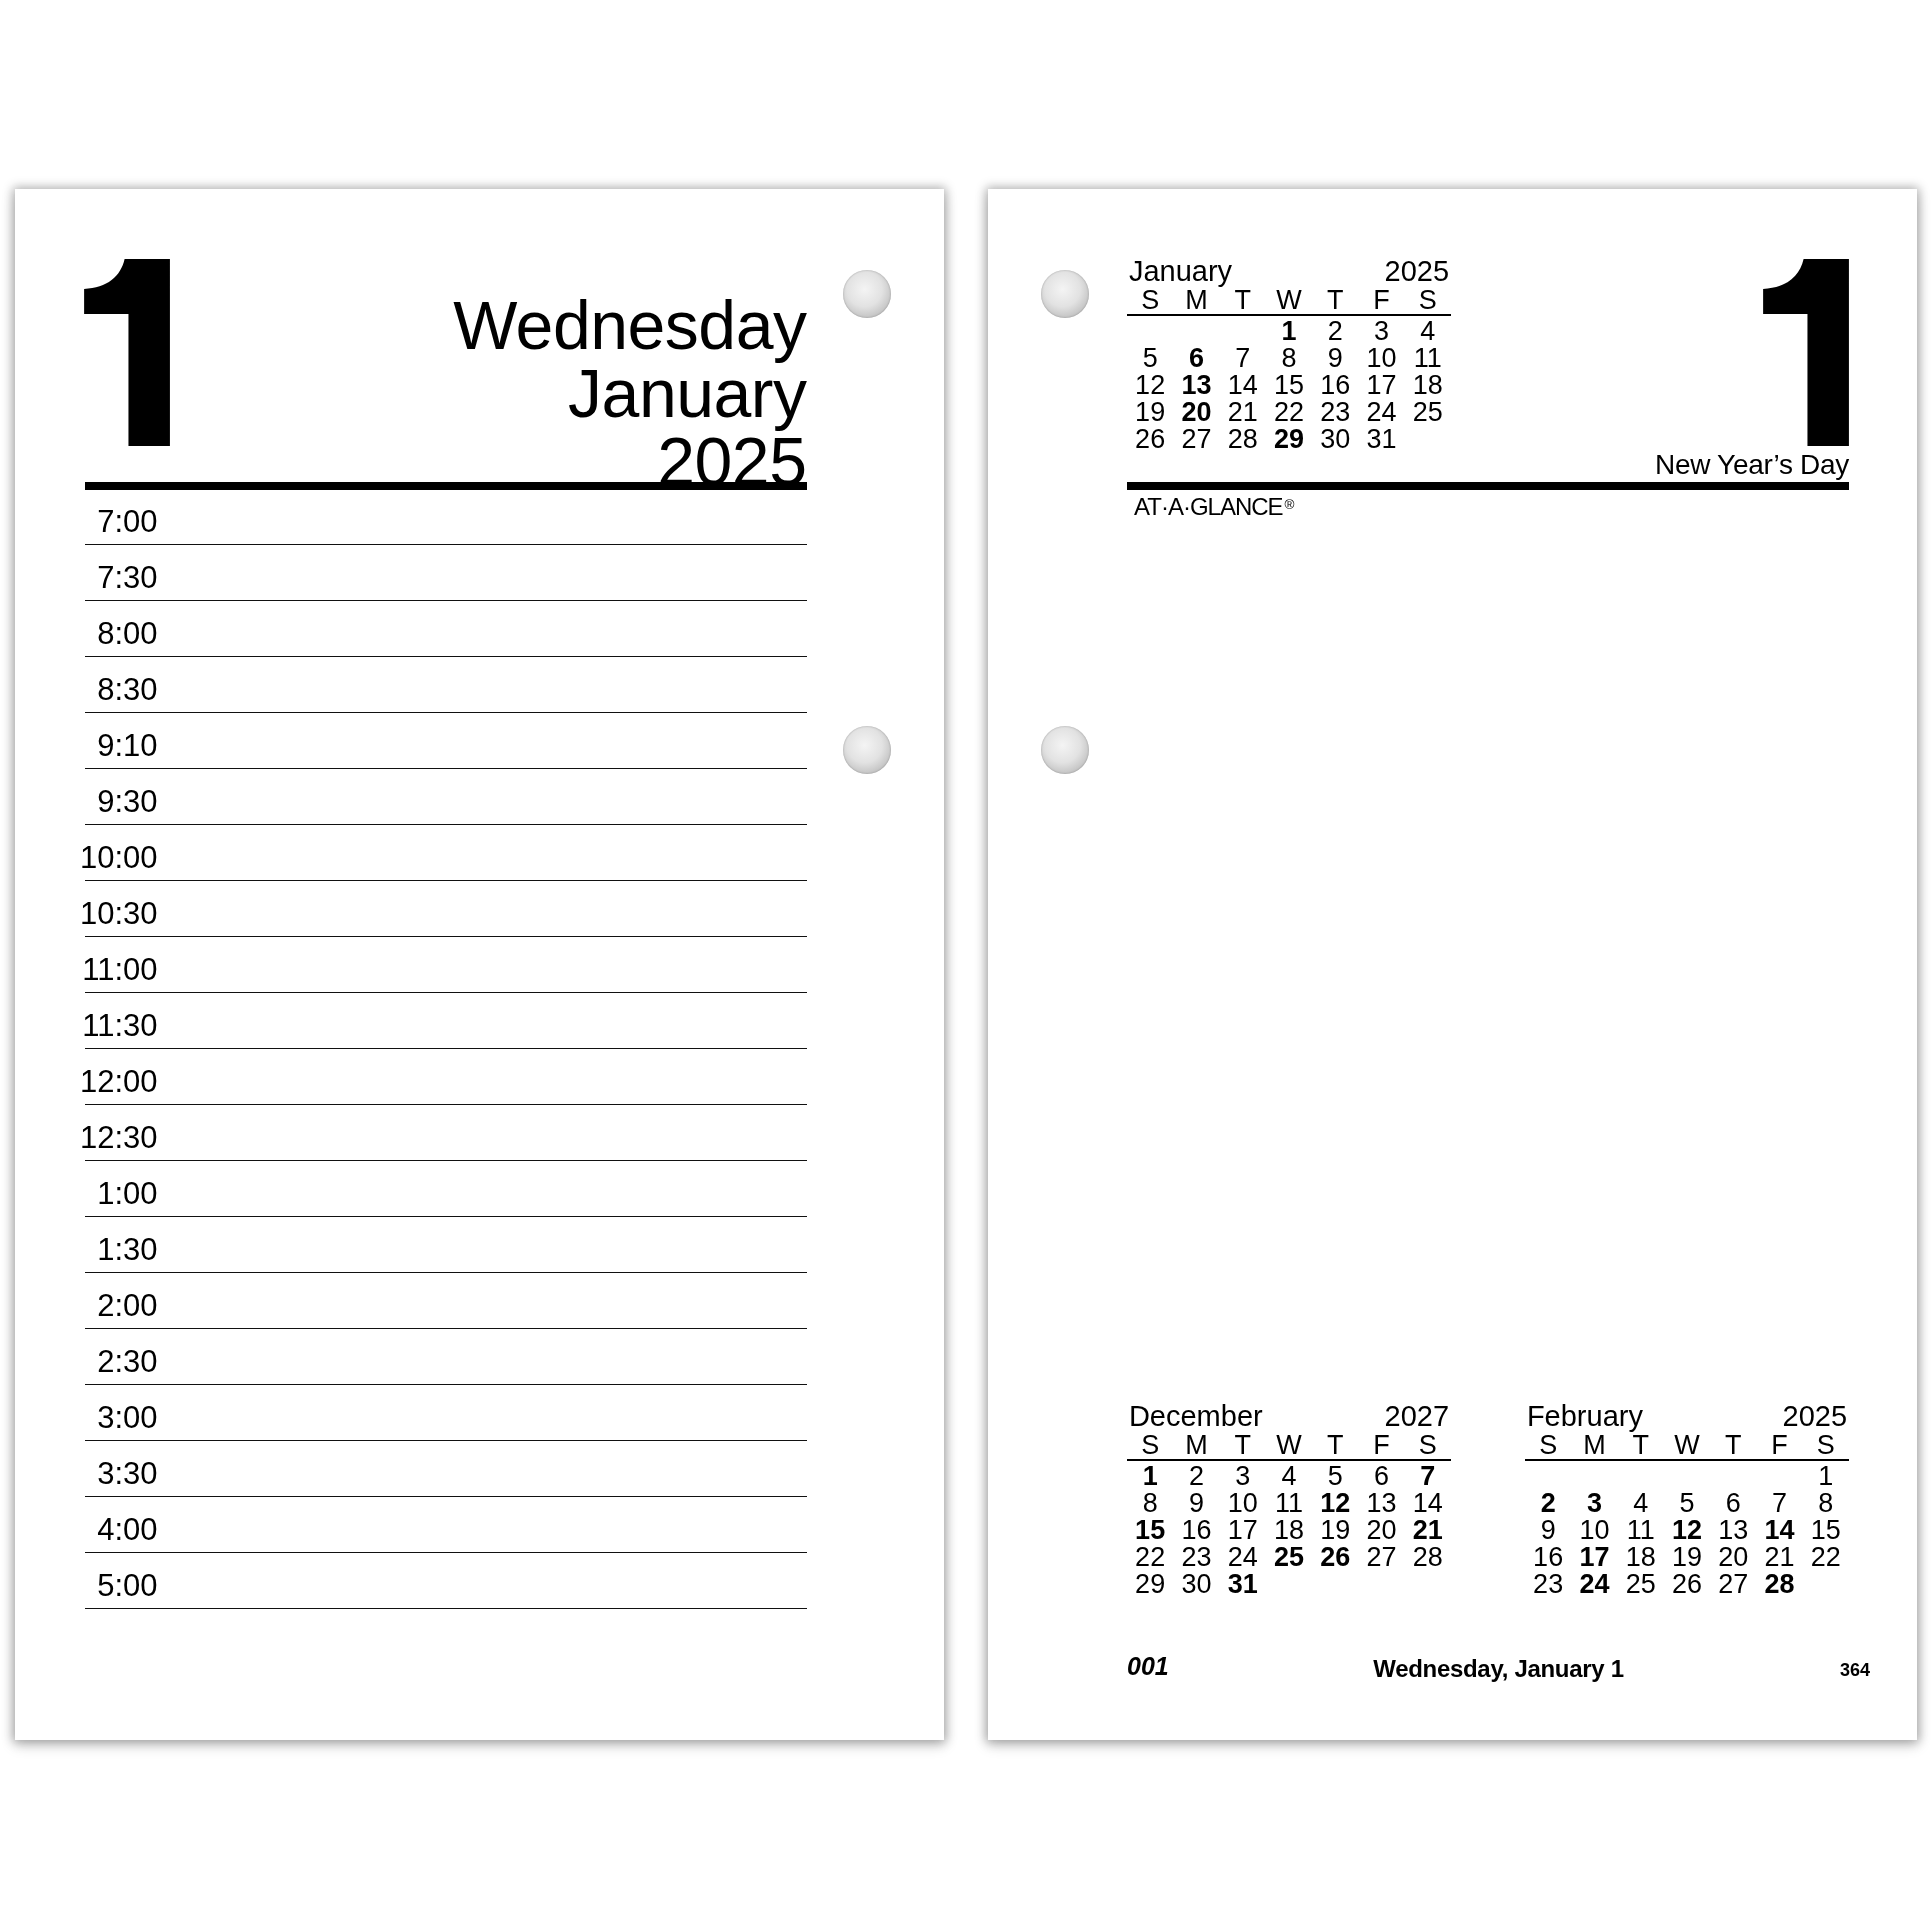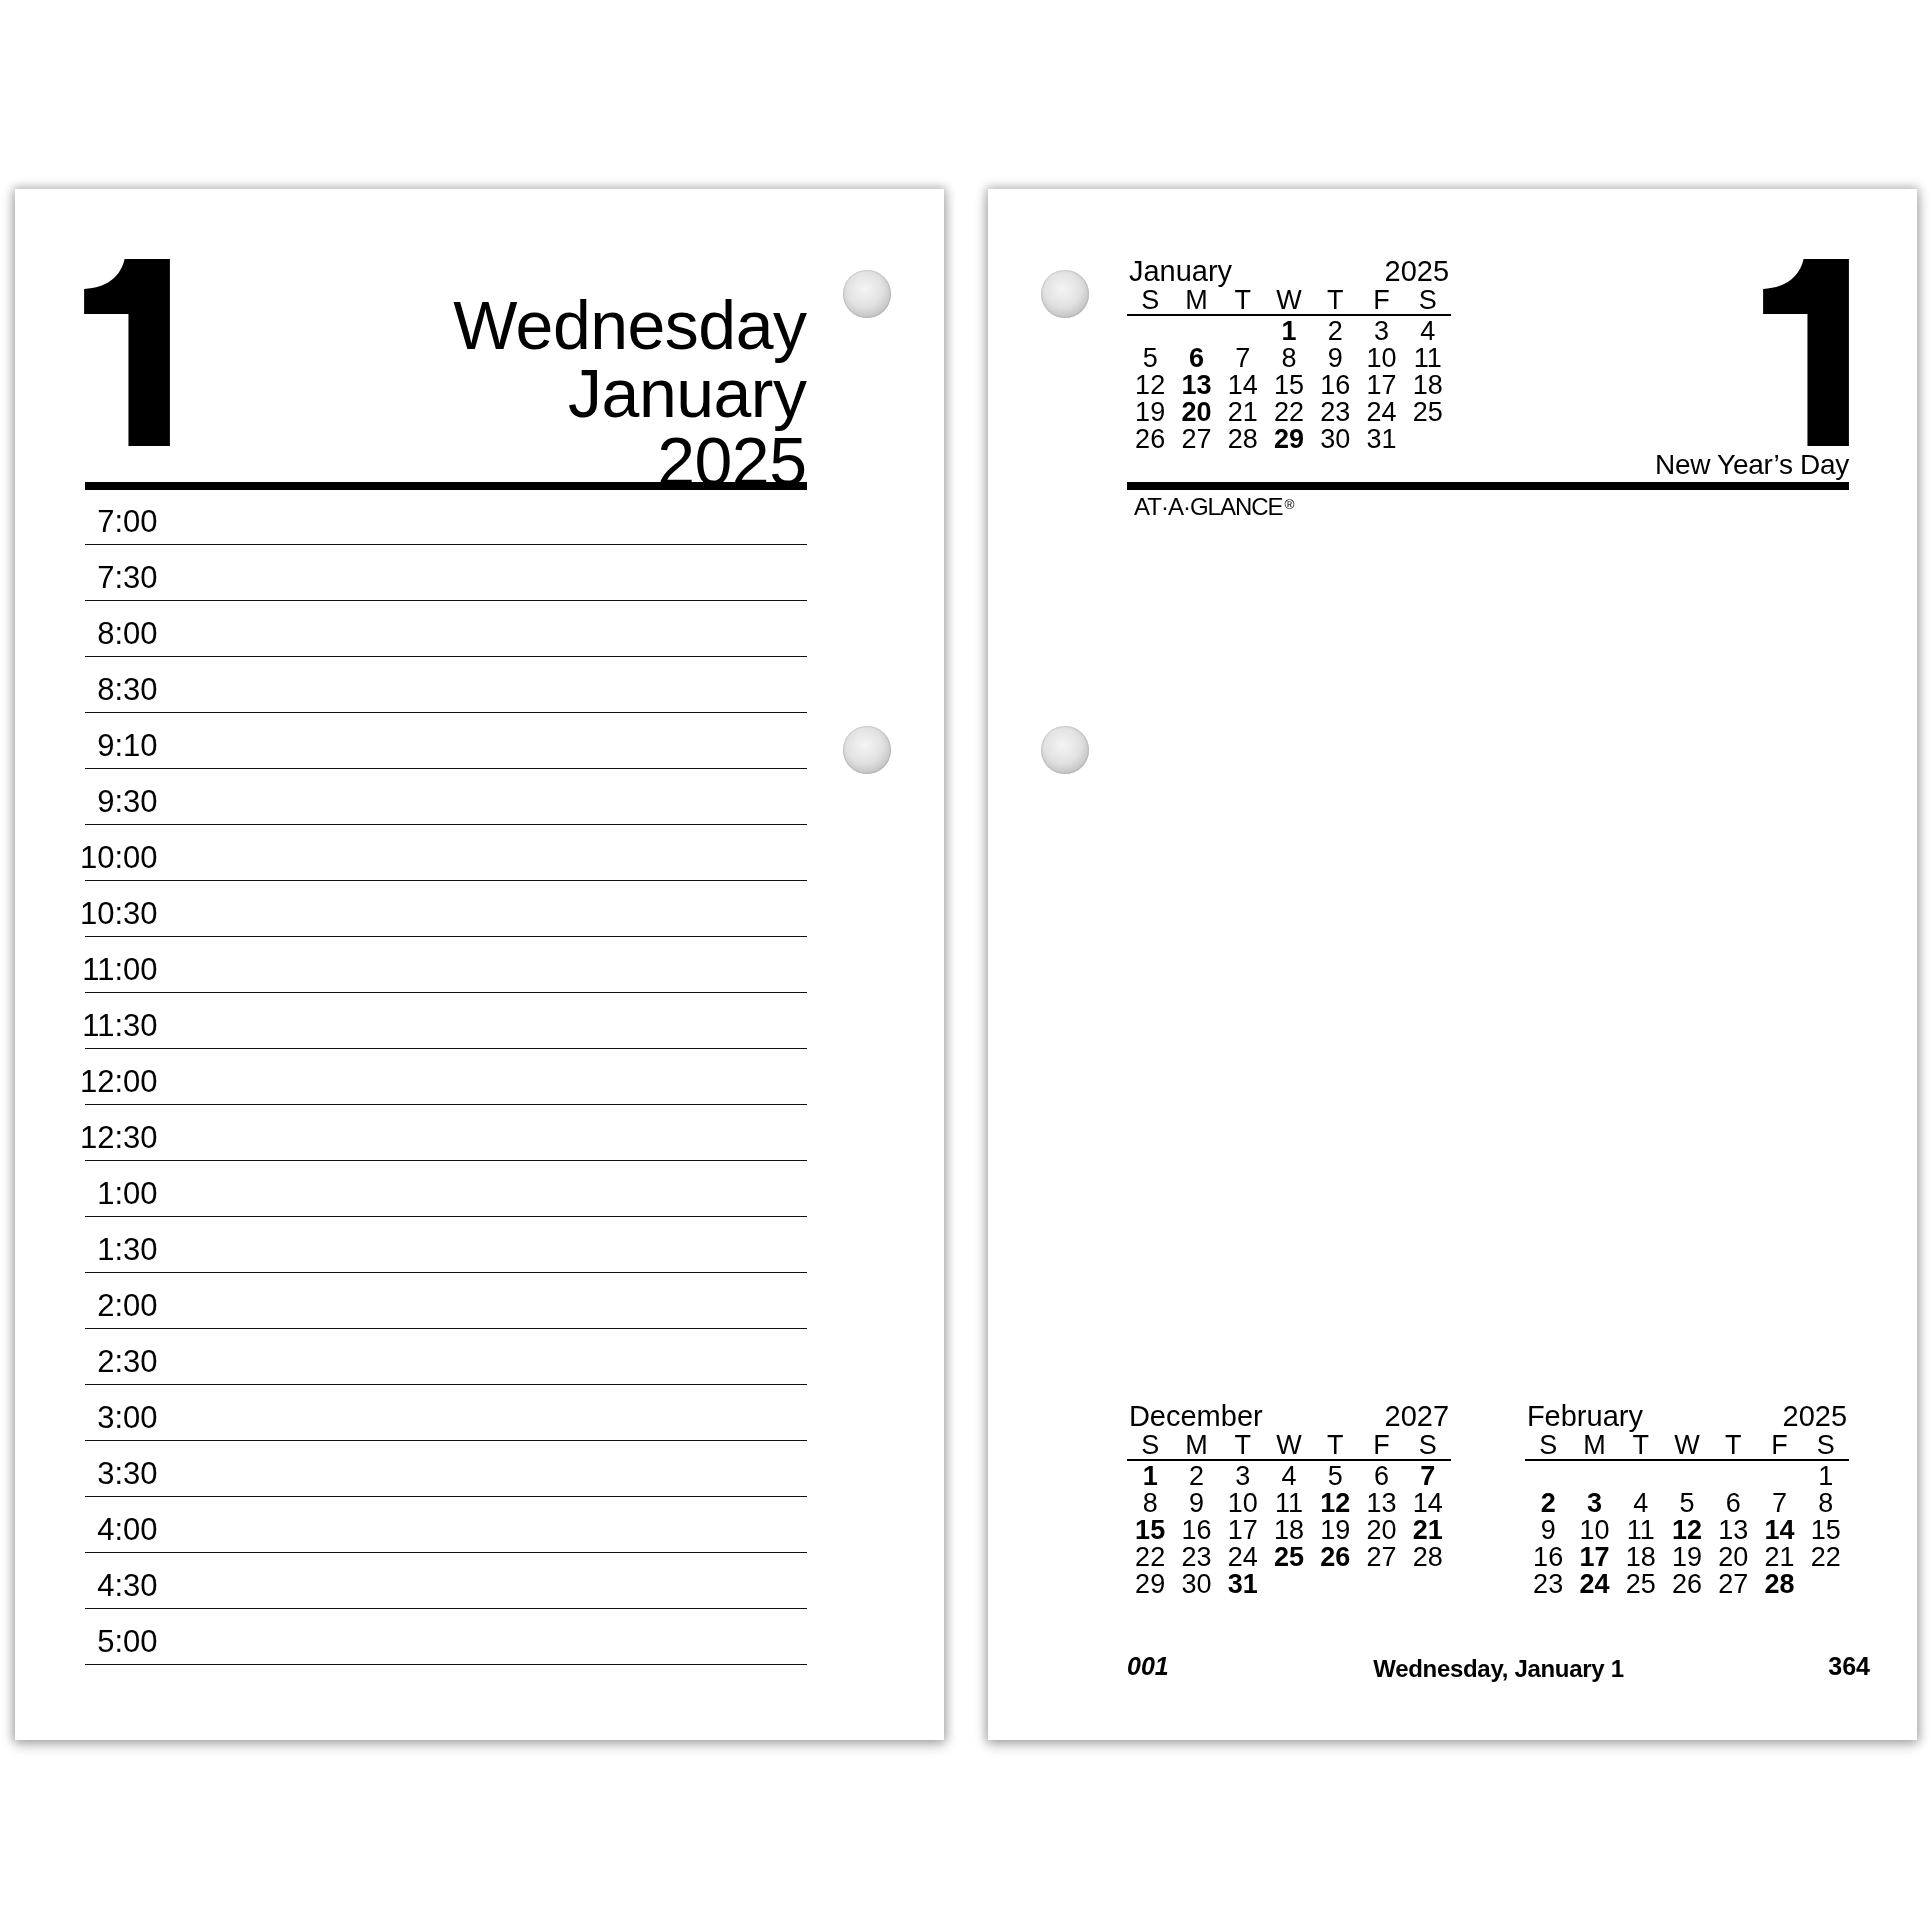--- a/index.html
+++ b/index.html
@@ -26,21 +26,21 @@
                border-bottom:2.4px solid #000; height:27px; text-align:center; }
   .mini .grid { display:grid; grid-template-columns:repeat(7, 1fr); font-size:27px; line-height:27px; text-align:center; }
   .mini .grid span { height:27px; }
   .mini .grid .b { font-weight:bold; }
   .holiday { position:absolute; right:68px; top:262px; font-size:28px; line-height:27px;
              letter-spacing:-0.3px; }
   .brand { position:absolute; left:146px; top:304px; font-size:24px; line-height:27px; letter-spacing:-1px; }
   .brand sup { font-size:13.5px; vertical-align:top; position:relative; top:-1.9px; margin-left:1.9px; }
   .footer { position:absolute; top:1453px; left:139px; width:743px; height:39px; font-weight:bold; }
   .footer .daynum { position:absolute; left:0; bottom:0; font-size:25px;font-style:italic; }
-  .footer .remain { position:absolute; right:0; bottom:0; font-size:25px; }
+  .footer .remain { position:absolute; right:0; bottom:0; font-size:18px; }
   .footer .date { position:absolute; left:0; right:0; bottom:-1.9px; text-align:center; font-size:24px; letter-spacing:-0.3px; }
 </style>
 </head>
 <body>
 
 <div id="left-page" class="page">
   <svg class="bignum" style="left:69px; top:70px;" width="87" height="188" viewBox="0 0 90 195">
     <path d="M42 0 H89 V194 H46 V57 H0 V31 C24 30 38 18 42 0 Z" fill="#000"></path>
   </svg>
 
@@ -105,23 +105,20 @@
         <span class="time">2:30</span>
       </div>
       <div class="slot">
         <span class="time">3:00</span>
       </div>
       <div class="slot">
         <span class="time">3:30</span>
       </div>
       <div class="slot">
         <span class="time">4:00</span>
-      </div>
-      <div class="slot">
-        <span class="time">4:30</span>
       </div>
       <div class="slot">
         <span class="time">5:00</span>
       </div>
     </div>
 </div>
 
 <div id="right-page" class="page">
   <div class="hole" style="left:53px; top:81px;"></div>
   <div class="hole" style="left:53px; top:537px;"></div>

